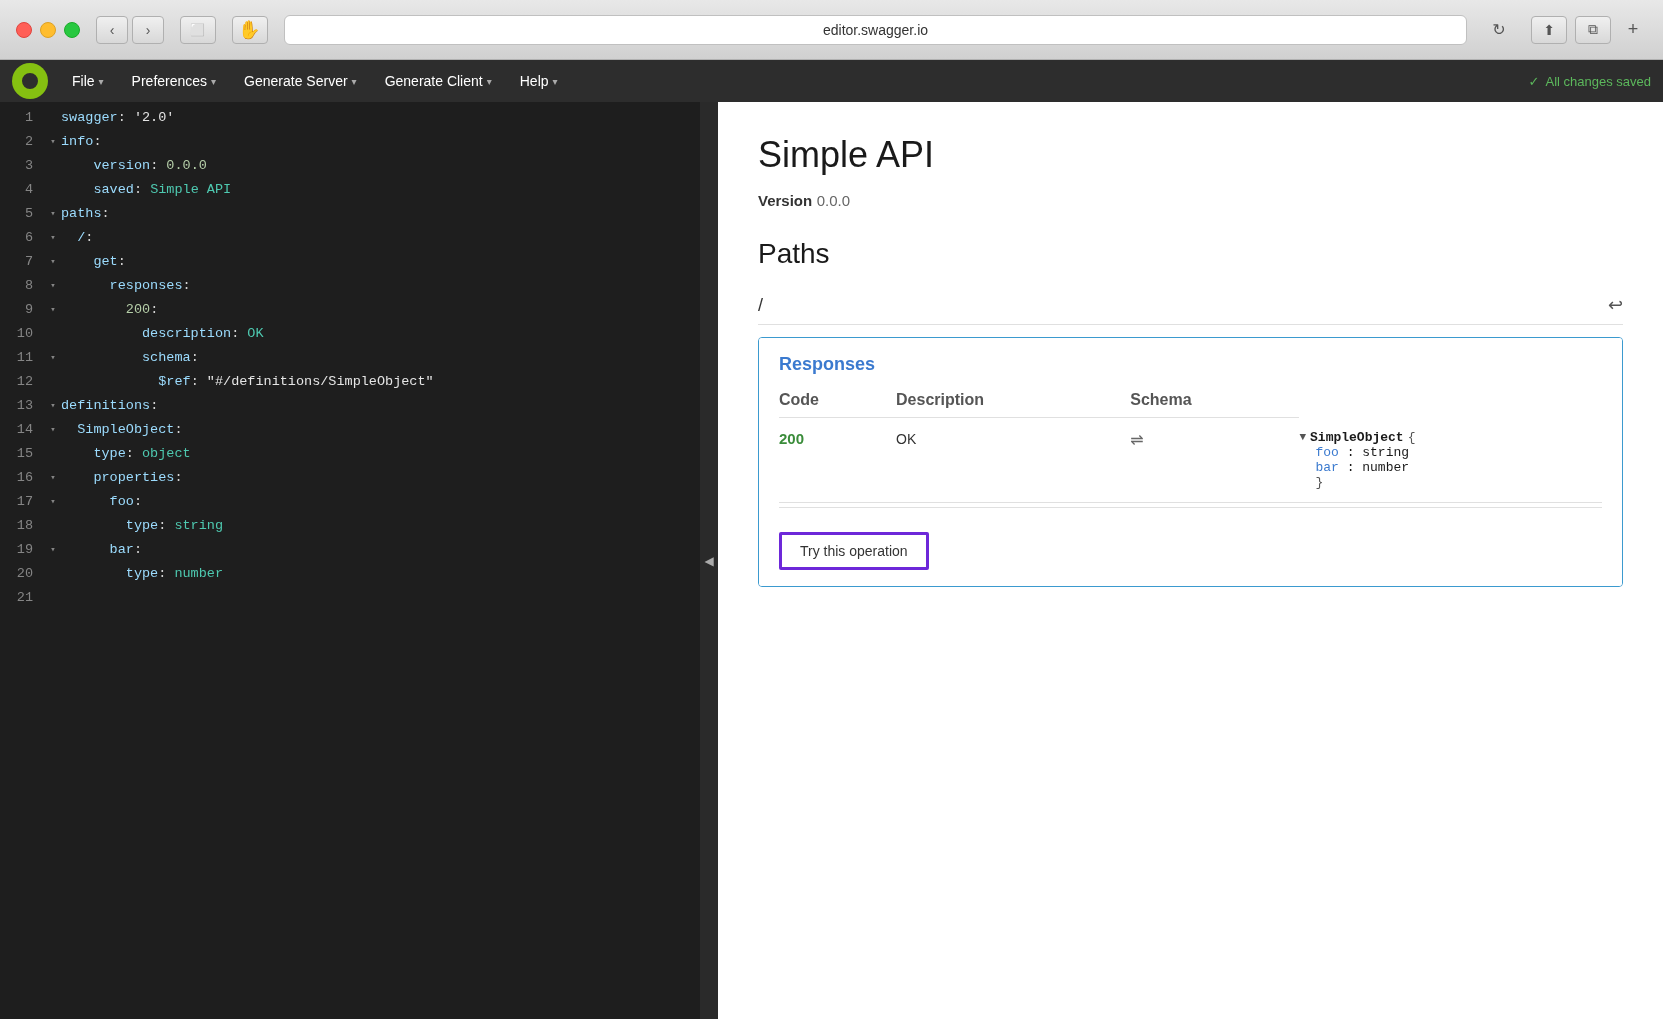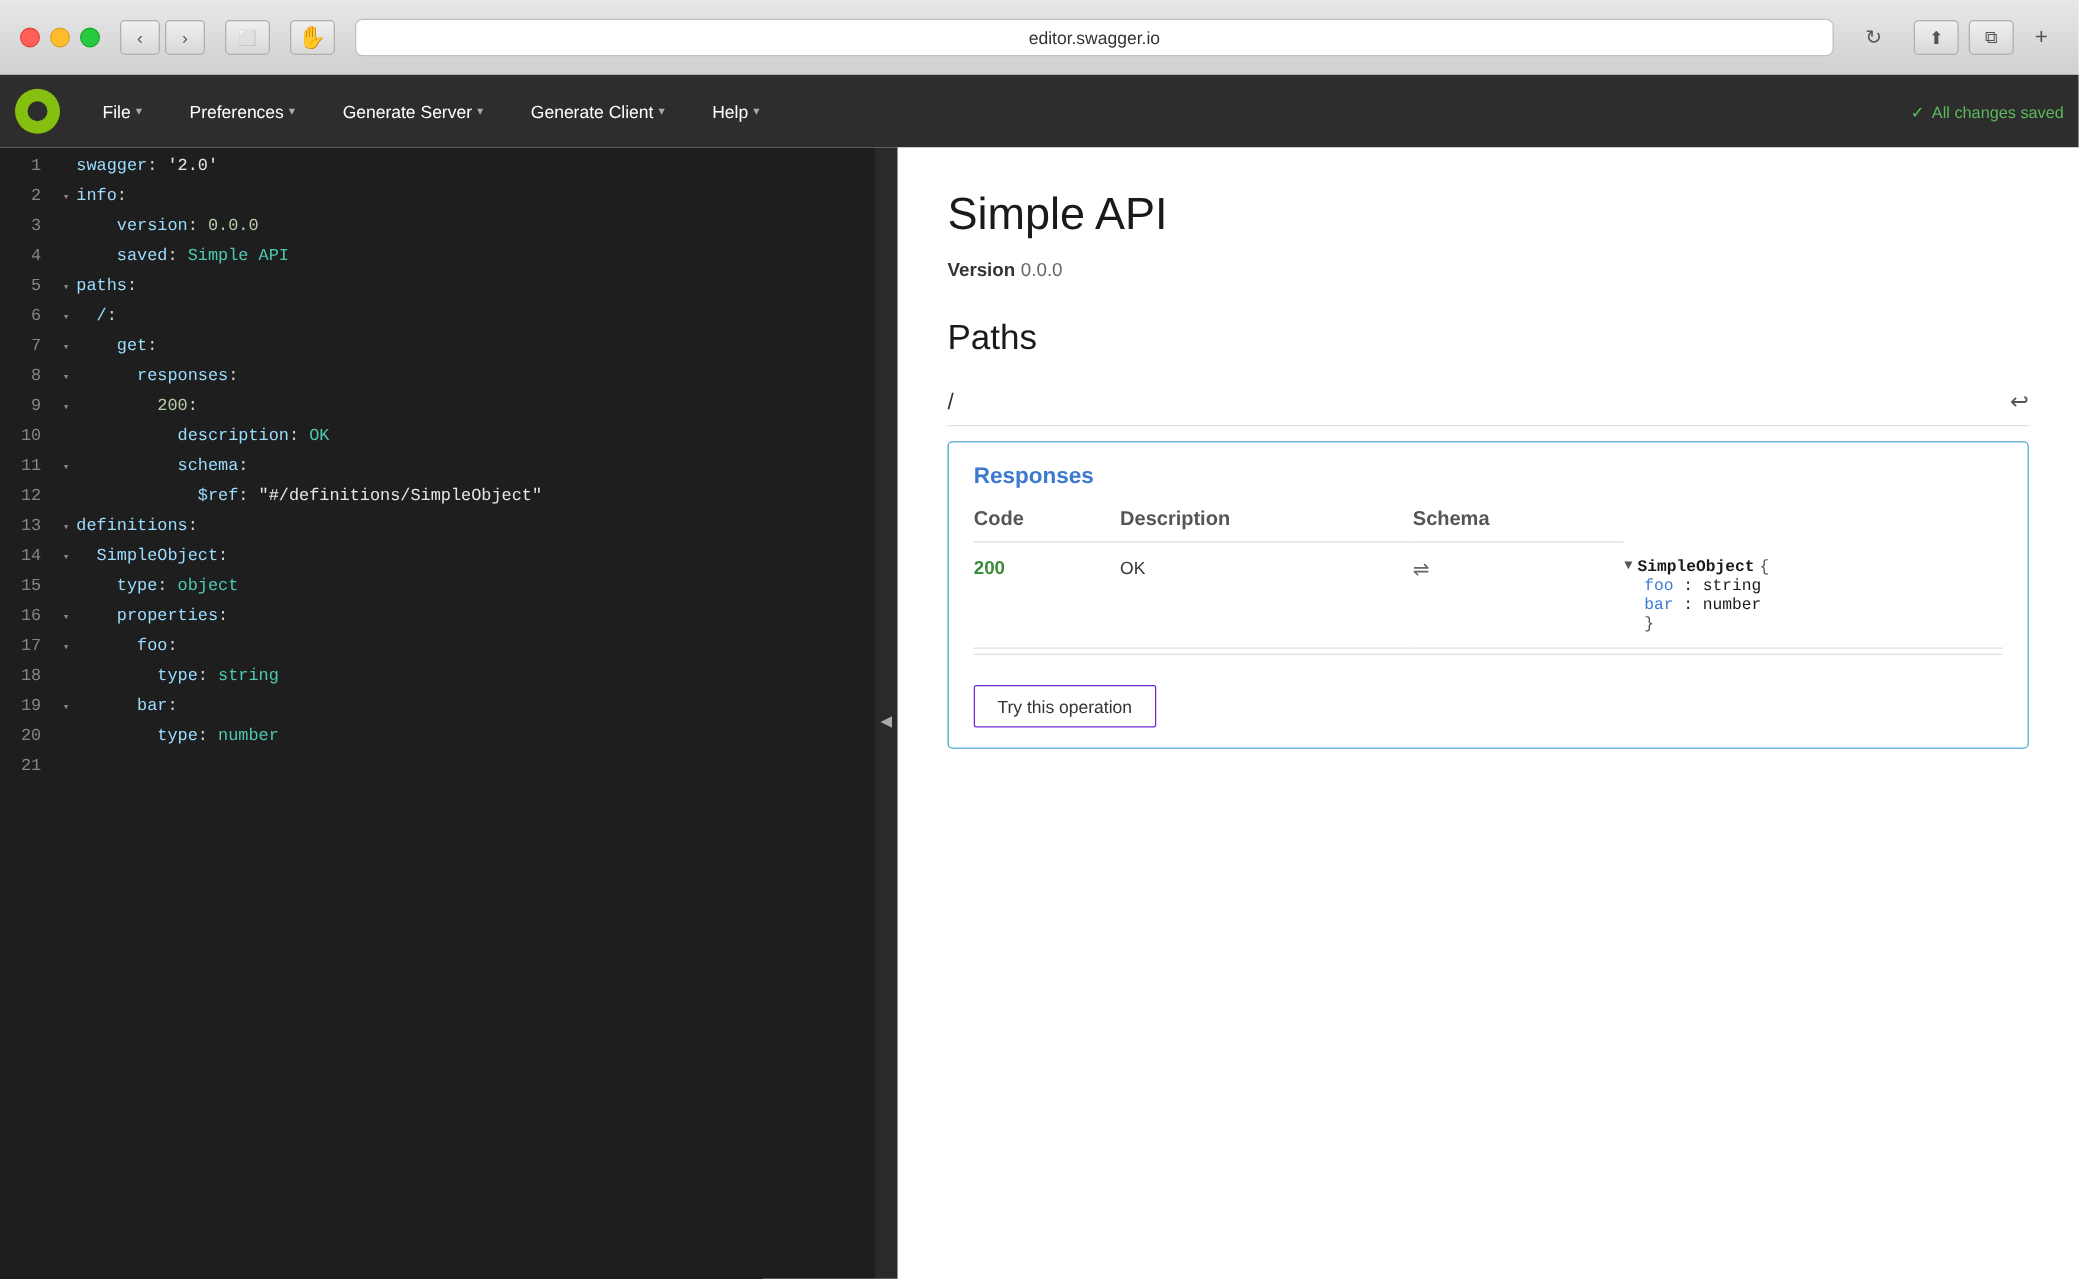--- a/index.html
+++ b/index.html
@@ -73,25 +73,25 @@
     }
     .win-plus {
       width: 28px; height: 28px;
       display: flex; align-items: center; justify-content: center;
       font-size: 18px; cursor: pointer; color: #555;
     }
 
     
     .app-toolbar {
       background: #2d2d2d;
-      height: 58px;
+      height: 42px;
       display: flex;
       align-items: center;
       padding: 0 12px;
-      gap: 14px;
+      gap: 4px;
     }
     .app-logo {
       width: 36px; height: 36px;
       background: #85c011;
       border-radius: 50%;
       display: flex; align-items: center; justify-content: center;
       margin-right: 8px;
     }
     .app-logo-inner {
       width: 22px; height: 22px;
@@ -312,21 +312,21 @@
       gap: 4px;
     }
     .schema-triangle { color: #555; font-size: 11px; }
     .schema-name { font-weight: 700; color: #1a1a1a; }
     .schema-brace { color: #555; }
     .schema-prop-key { color: #3b7acf; }
     .schema-prop-type { color: #1a1a1a; }
     .schema-closing { color: #555; margin-left: 16px; }
 
     .try-operation-btn {
-      border: 1px solid #6d28d9;
+      border: 3px solid #6d28d9;
       background: #fff;
       color: #333;
       font-size: 14px;
       padding: 8px 18px;
       cursor: pointer;
       border-radius: 2px;
       margin-top: 12px;
     }
 
     

